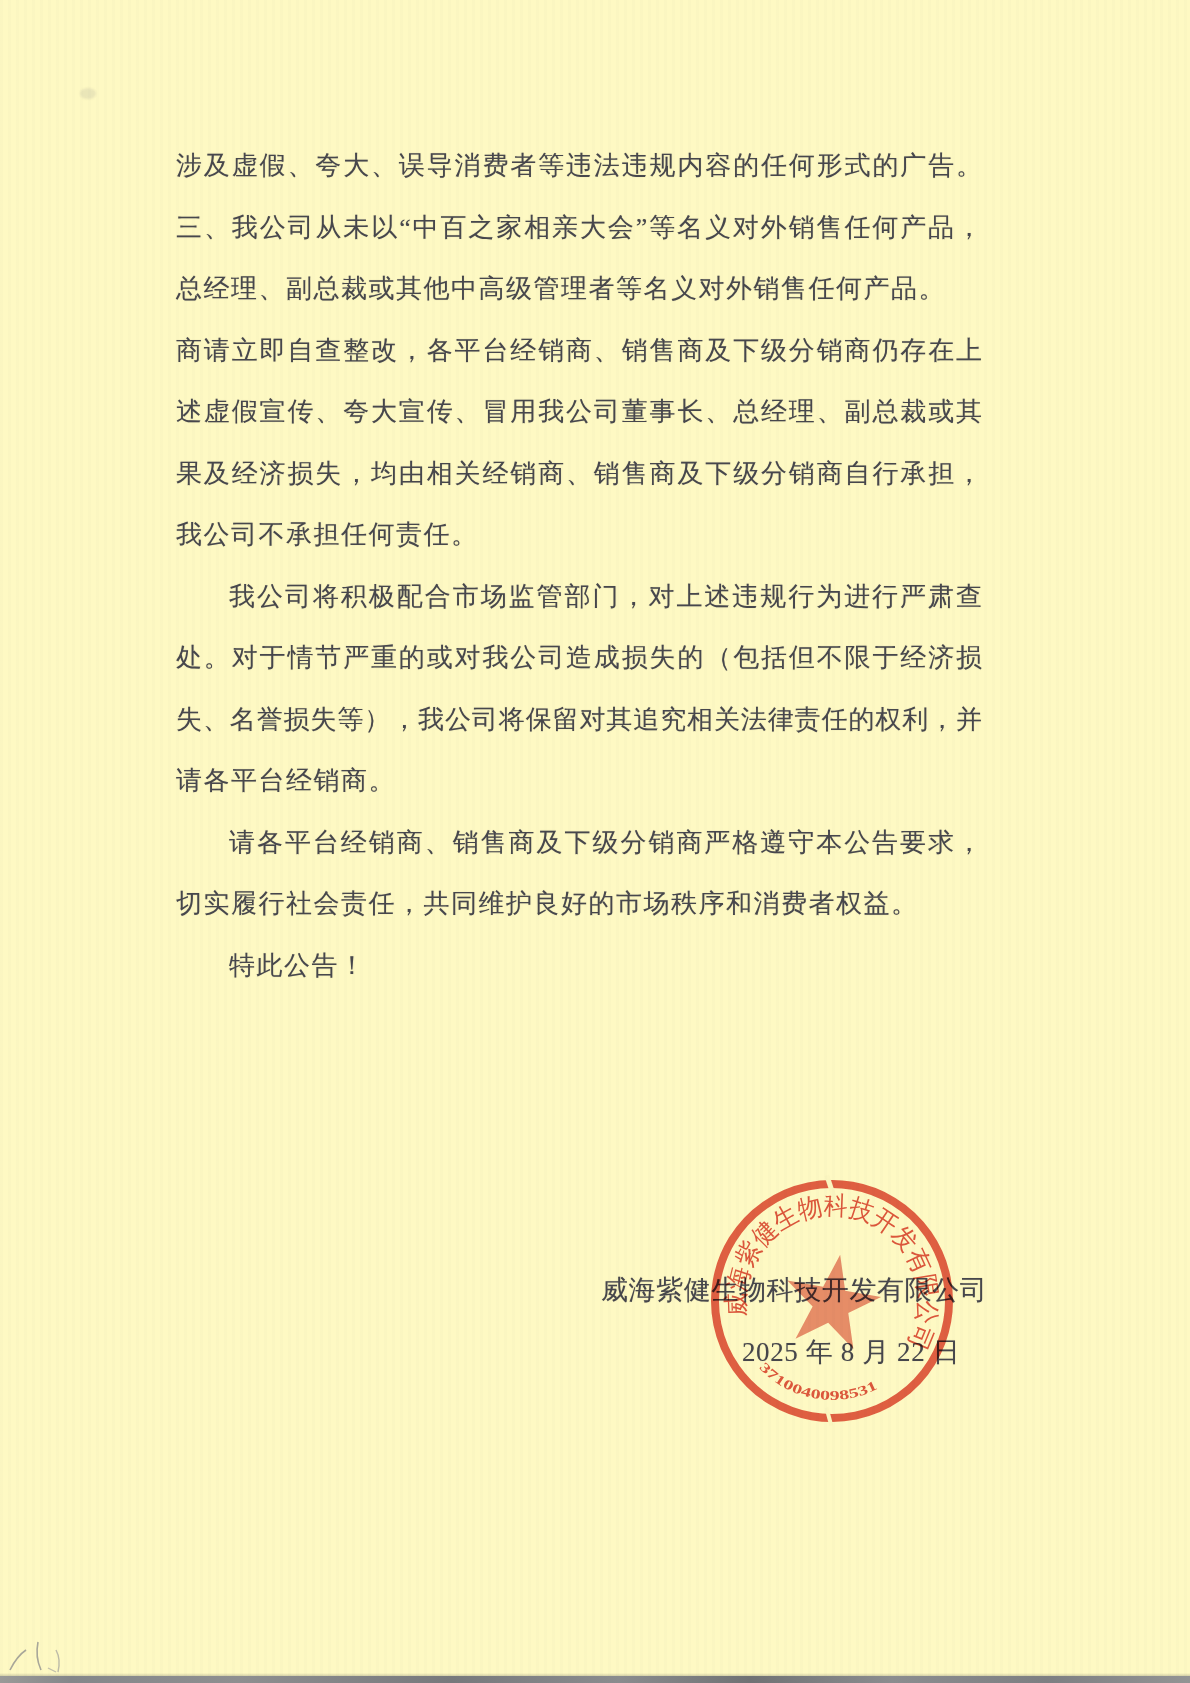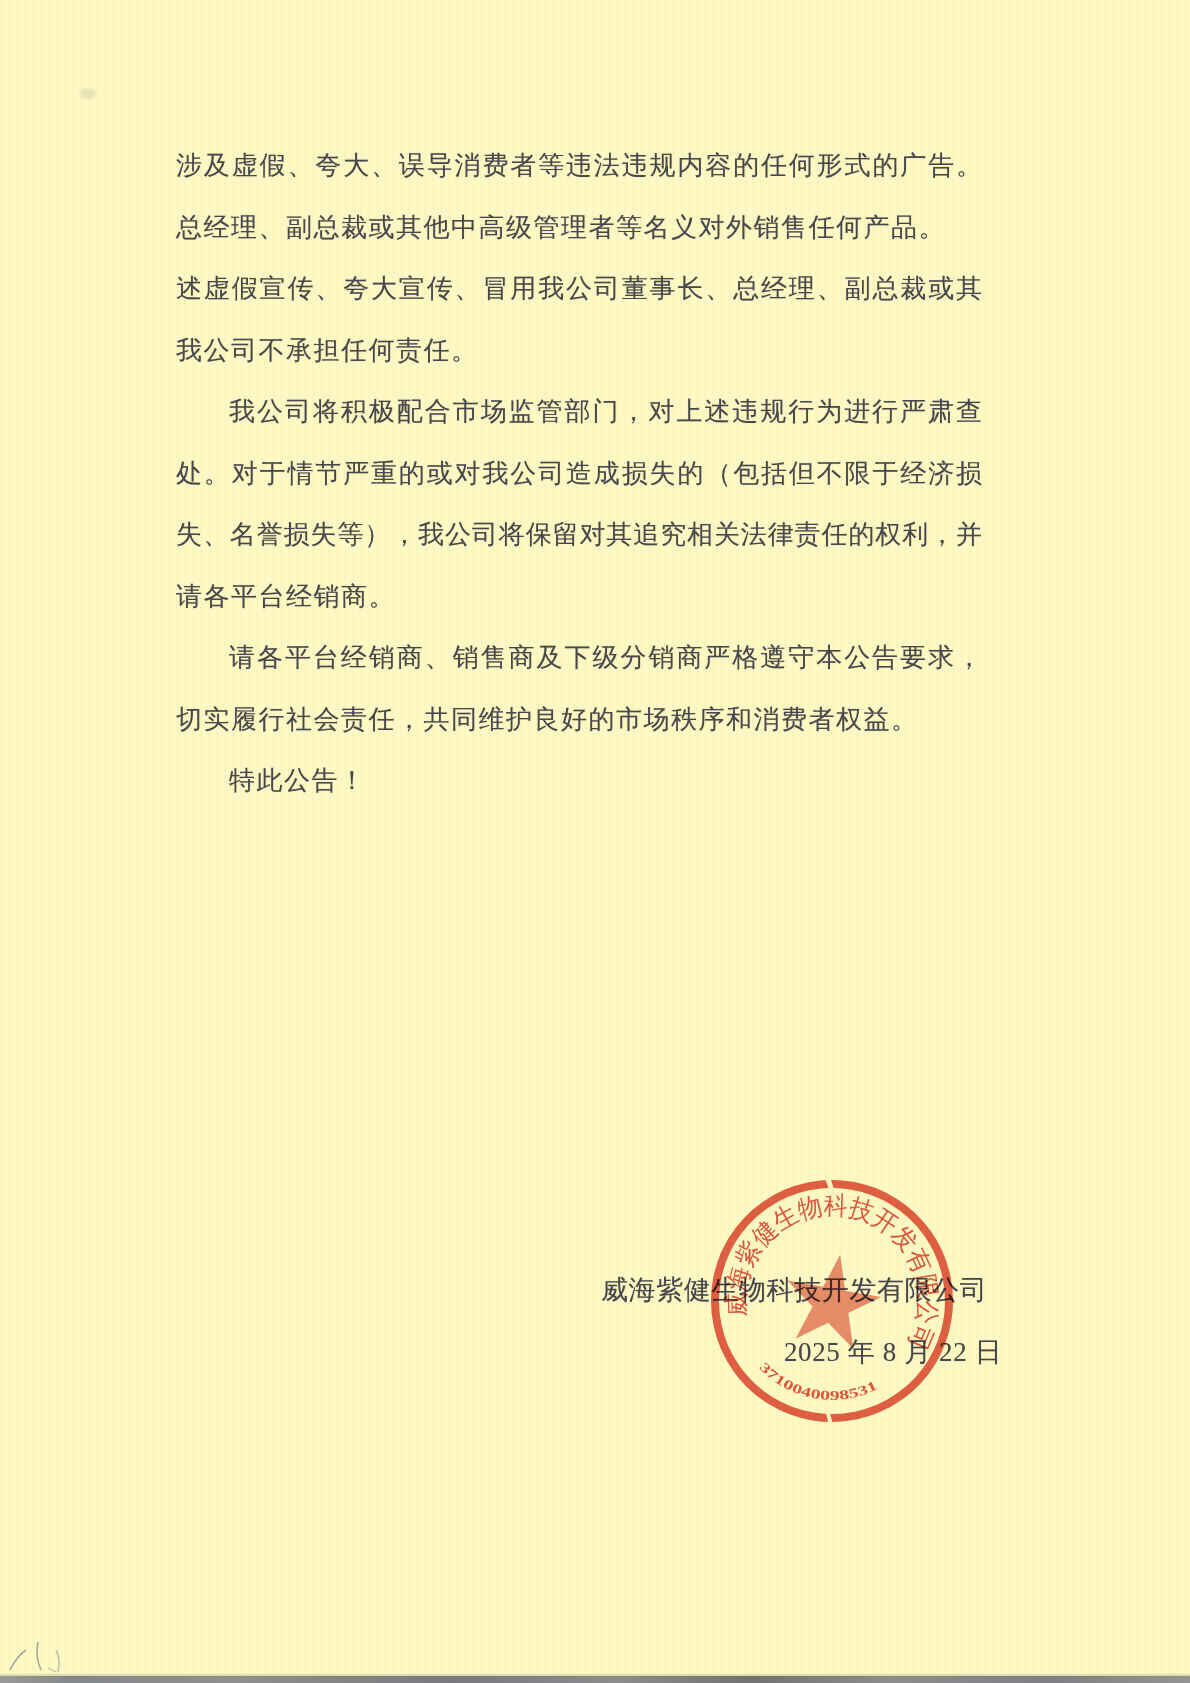--- a/index.html
+++ b/index.html
@@ -32,21 +32,21 @@
     text-align-last:left;
     letter-spacing:1.5px;
   }
   .ln.ind{text-indent:53px;}
   .sig{
     position:absolute;color:#46464b;font-size:27px;line-height:40px;
     letter-spacing:0.6px;white-space:nowrap;
     text-shadow:0 0 1px rgba(70,70,75,.30);
   }
   .sig-company{left:601px;top:1270px;}
-  .sig-date{left:784px;top:1332px;}
+  .sig-date{left:742px;top:1332px;}
   .seal{
     position:absolute;left:697px;top:1166px;width:270px;height:270px;
     transform:rotate(10deg);
     mix-blend-mode:multiply;opacity:.93;
   }
   .seal text{font-family:"Liberation Serif","DejaVu Serif",serif;}
   .smudge{
     position:absolute;left:80px;top:88px;width:16px;height:11px;
     background:rgba(130,130,130,.16);border-radius:50%;filter:blur(1px);
   }
@@ -62,22 +62,25 @@
     background:linear-gradient(to bottom,rgba(0,0,0,0),rgba(80,80,80,.25));
   }
 </style>
 </head>
 <body>
 
 <div class="page">
 
   <div class="body-text">
       <div class="ln j">涉及虚假、夸大、误导消费者等违法违规内容的任何形式的广告。</div>
+      <div class="ln j">三、我公司从未以“中百之家相亲大会”等名义对外销售任何产品，</div>
       <div class="ln e">总经理、副总裁或其他中高级管理者等名义对外销售任何产品。</div>
+      <div class="ln j">商请立即自查整改，各平台经销商、销售商及下级分销商仍存在上</div>
       <div class="ln j">述虚假宣传、夸大宣传、冒用我公司董事长、总经理、副总裁或其</div>
+      <div class="ln j">果及经济损失，均由相关经销商、销售商及下级分销商自行承担，</div>
       <div class="ln e">我公司不承担任何责任。</div>
       <div class="ln j ind">我公司将积极配合市场监管部门，对上述违规行为进行严肃查</div>
       <div class="ln j">处。对于情节严重的或对我公司造成损失的（包括但不限于经济损</div>
       <div class="ln j">失、名誉损失等），我公司将保留对其追究相关法律责任的权利，并</div>
       <div class="ln e">请各平台经销商。</div>
       <div class="ln j ind">请各平台经销商、销售商及下级分销商严格遵守本公告要求，</div>
       <div class="ln e">切实履行社会责任，共同维护良好的市场秩序和消费者权益。</div>
       <div class="ln e ind">特此公告！</div>
     </div>
 

